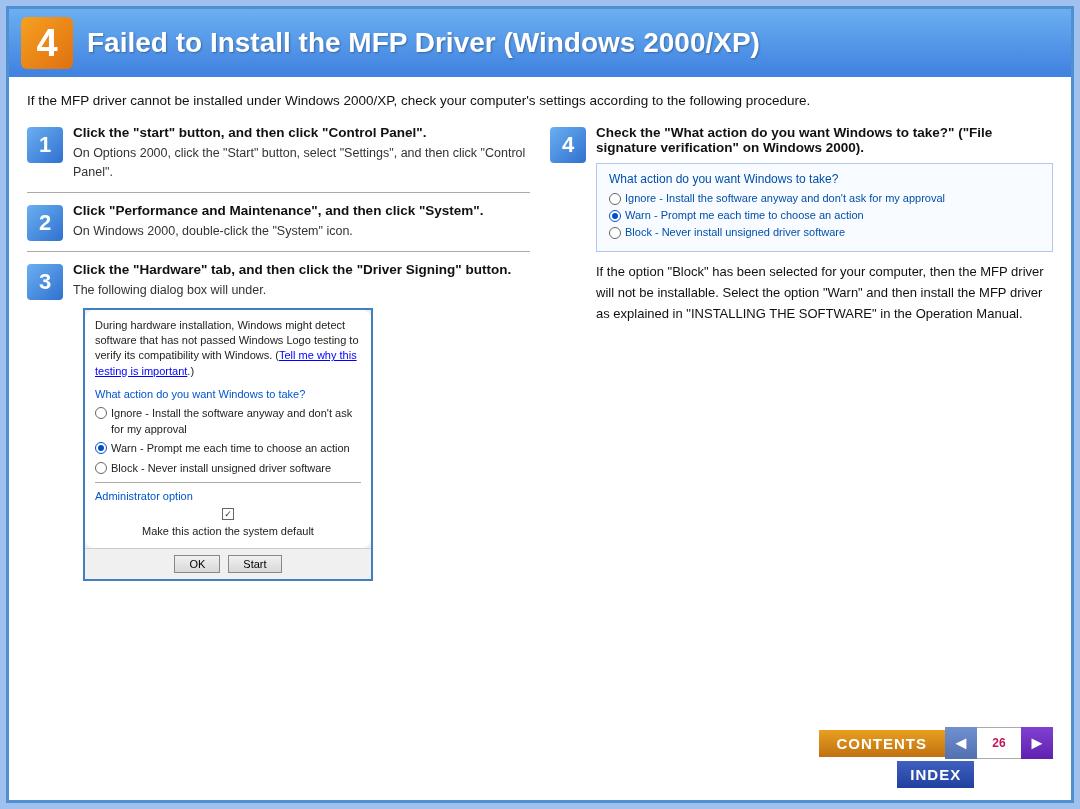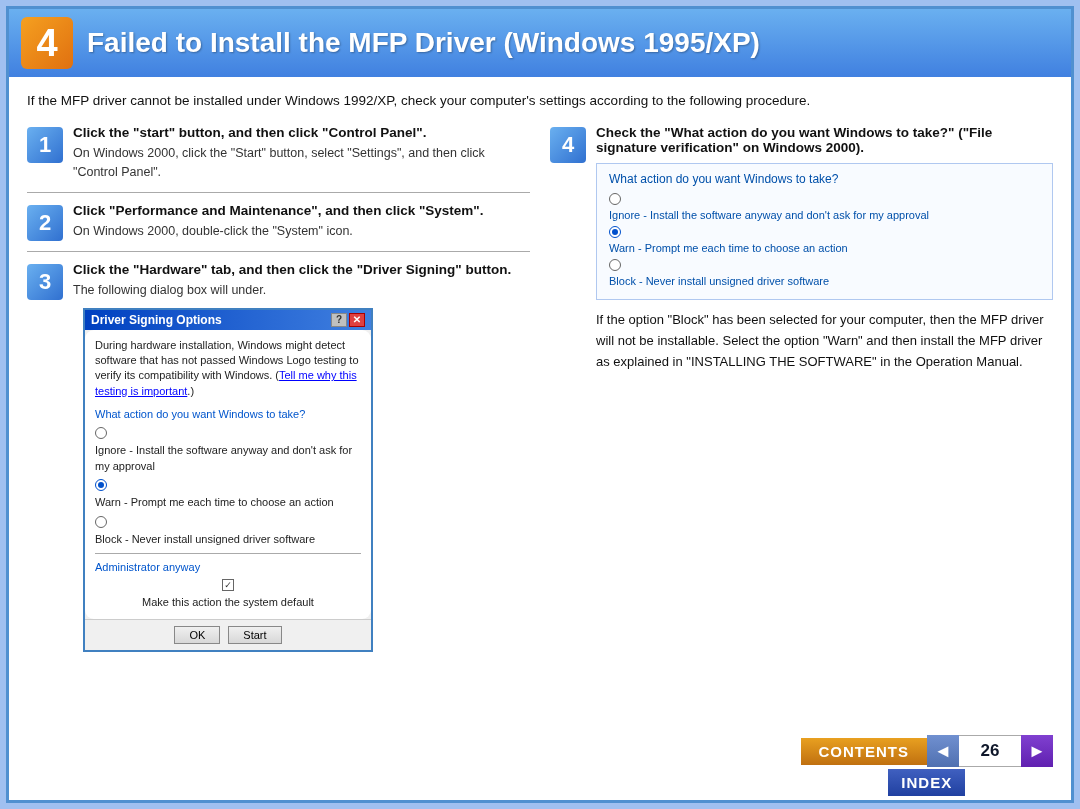--- a/index.html
+++ b/index.html
@@ -166,21 +166,20 @@
       font-size: 11px;
       margin-top: 8px;
       margin-bottom: 4px;
     }
     .radio-option {
       display: flex;
       align-items: flex-start;
       margin-bottom: 4px;
       font-size: 11px;
       gap: 4px;
-      flex-direction: column;
     }
     .radio-dot {
       width: 12px;
       height: 12px;
       border-radius: 50%;
       border: 1px solid #666;
       background: white;
       flex-shrink: 0;
       margin-top: 1px;
       display: flex;
@@ -264,21 +263,21 @@
       margin-bottom: 6px;
     }
     .result-text {
       font-size: 13px;
       color: #111;
       line-height: 1.6;
     }
     
     .bottom-nav {
       position: absolute;
-      bottom: 4px;
+      bottom: 12px;
       right: 18px;
       display: flex;
       flex-direction: column;
       align-items: center;
       gap: 2px;
     }
     .nav-row {
       display: flex;
       align-items: center;
       gap: 0;
@@ -300,24 +299,24 @@
       width: 32px;
       height: 32px;
       display: flex;
       align-items: center;
       justify-content: center;
       cursor: pointer;
       border: none;
     }
     .nav-page-num {
       background: white;
-      color: #0f172a;
-      font-size: 17px;
-      font-weight: bold;
-      width: 62px;
+      color: #be185d;
+      font-size: 12px;
+      font-weight: bold;
+      width: 44px;
       height: 32px;
       display: flex;
       align-items: center;
       justify-content: center;
       border-top: 1px solid #aaa;
       border-bottom: 1px solid #aaa;
     }
     .nav-arrow-right {
       background: linear-gradient(to bottom, #8040d0, #6020b0);
       color: white;
@@ -346,79 +345,72 @@
       margin-top: 0;
     }
   </style>
 </head>
 <body>
 
 <div class="outer-border">
 
   <div class="header">
     <div class="step-number-header">4</div>
-    <div class="header-title">Failed to Install the MFP Driver (Windows 1995/XP)</div>
+    <div class="header-title">Failed to Install the MFP Driver (Windows 2000/XP)</div>
   </div>
 
   <div class="content-area">
-    <div class="intro-text">If the MFP driver cannot be installed under Windows 1992/XP, check your computer's settings according to the following procedure.</div>
+    <div class="intro-text">If the MFP driver cannot be installed under Windows 2000/XP, check your computer's settings according to the following procedure.</div>
 
     <div class="two-columns">
 
       <div class="left-col">
 
         <div class="step-block">
           <div class="step-num-circle">1</div>
           <div class="step-content">
             <div class="step-title">Click the "start" button, and then click "Control Panel".</div>
-            <div class="step-desc">On Windows 2000, click the "Start" button, select "Settings", and then click "Control Panel".</div>
+            <div class="step-desc">On Options 2000, click the "Start" button, select "Settings", and then click "Control Panel".</div>
           </div>
         </div>
 
         <div class="step-block">
           <div class="step-num-circle">2</div>
           <div class="step-content">
             <div class="step-title">Click "Performance and Maintenance", and then click "System".</div>
             <div class="step-desc">On Windows 2000, double-click the "System" icon.</div>
           </div>
         </div>
 
         <div class="step-block step3-block">
           <div class="step-num-circle">3</div>
           <div class="step-content">
             <div class="step-title">Click the "Hardware" tab, and then click the "Driver Signing" button.</div>
             <div class="step-desc">The following dialog box will under.</div>
 
             <div class="dialog-box">
-              <div class="dialog-titlebar">
-                <span>Driver Signing Options</span>
-                <div class="dialog-titlebar-controls">
-                  <div class="dialog-btn-help">?</div>
-                  <div class="dialog-btn-close">✕</div>
-                </div>
-              </div>
               <div class="dialog-body">
                 <div>
                   During hardware installation, Windows might detect software that has not passed Windows Logo testing to verify its compatibility with Windows. (<a href="#">Tell me why this testing is important</a>.)
                 </div>
                 <div class="dialog-section-title">What action do you want Windows to take?</div>
                 <div class="radio-option">
                   <div class="radio-dot"></div>
                   <span>Ignore - Install the software anyway and don't ask for my approval</span>
                 </div>
                 <div class="radio-option">
                   <div class="radio-dot selected"></div>
                   <span>Warn - Prompt me each time to choose an action</span>
                 </div>
                 <div class="radio-option">
                   <div class="radio-dot"></div>
                   <span>Block - Never install unsigned driver software</span>
                 </div>
                 <div class="dialog-separator"></div>
-                <div class="admin-section-title">Administrator anyway</div>
+                <div class="admin-section-title">Administrator option</div>
                 <div class="checkbox-option">
                   <div class="checkbox-box checked"></div>
                   <span>Make this action the system default</span>
                 </div>
               </div>
               <div class="dialog-footer">
                 <button class="dialog-ok-btn">OK</button>
                 <button class="dialog-cancel-btn">Start</button>
               </div>
             </div>

